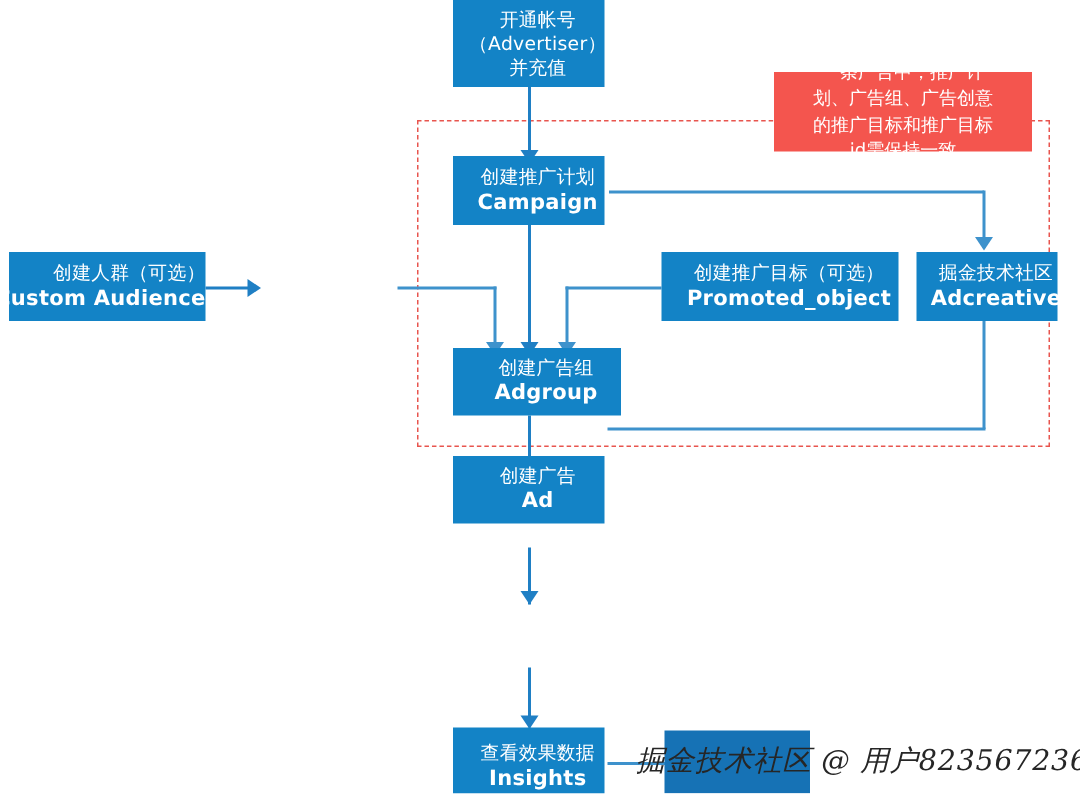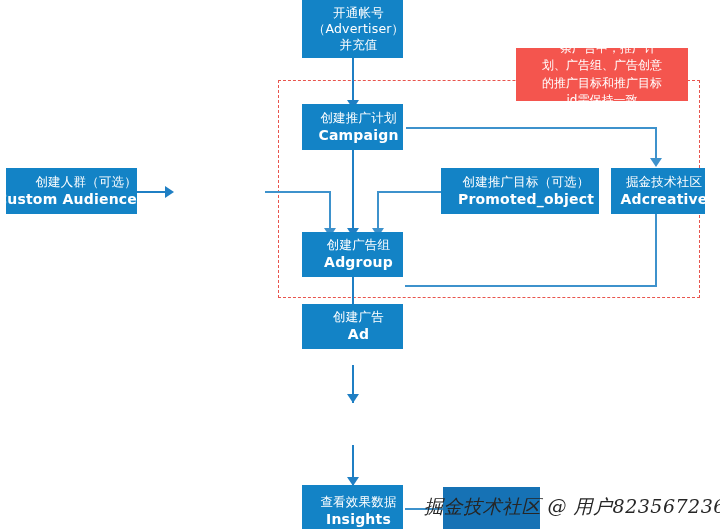--- a/index.html
+++ b/index.html
@@ -184,21 +184,21 @@
   <div class="node" style="left:441px; top:168px; width:158px; height:46px;">
     <div class="cn">创建推广目标（可选）</div>
     <div class="en">Promoted_object</div>
   </div>
 
   <div class="node" style="left:611px; top:168px; width:94px; height:46px;">
     <div class="cn">掘金技术社区</div>
     <div class="en">Adcreative</div>
   </div>
 
-  <div class="node" style="left:302px; top:232px; width:101px; height:45px;">
+  <div class="node" style="left:302px; top:232px; width:112px; height:45px;">
     <div class="cn">创建广告组</div>
     <div class="en">Adgroup</div>
   </div>
 
   <div class="node" style="left:302px; top:304px; width:101px; height:45px;">
     <div class="cn">创建广告</div>
     <div class="en">Ad</div>
   </div>
 
 

